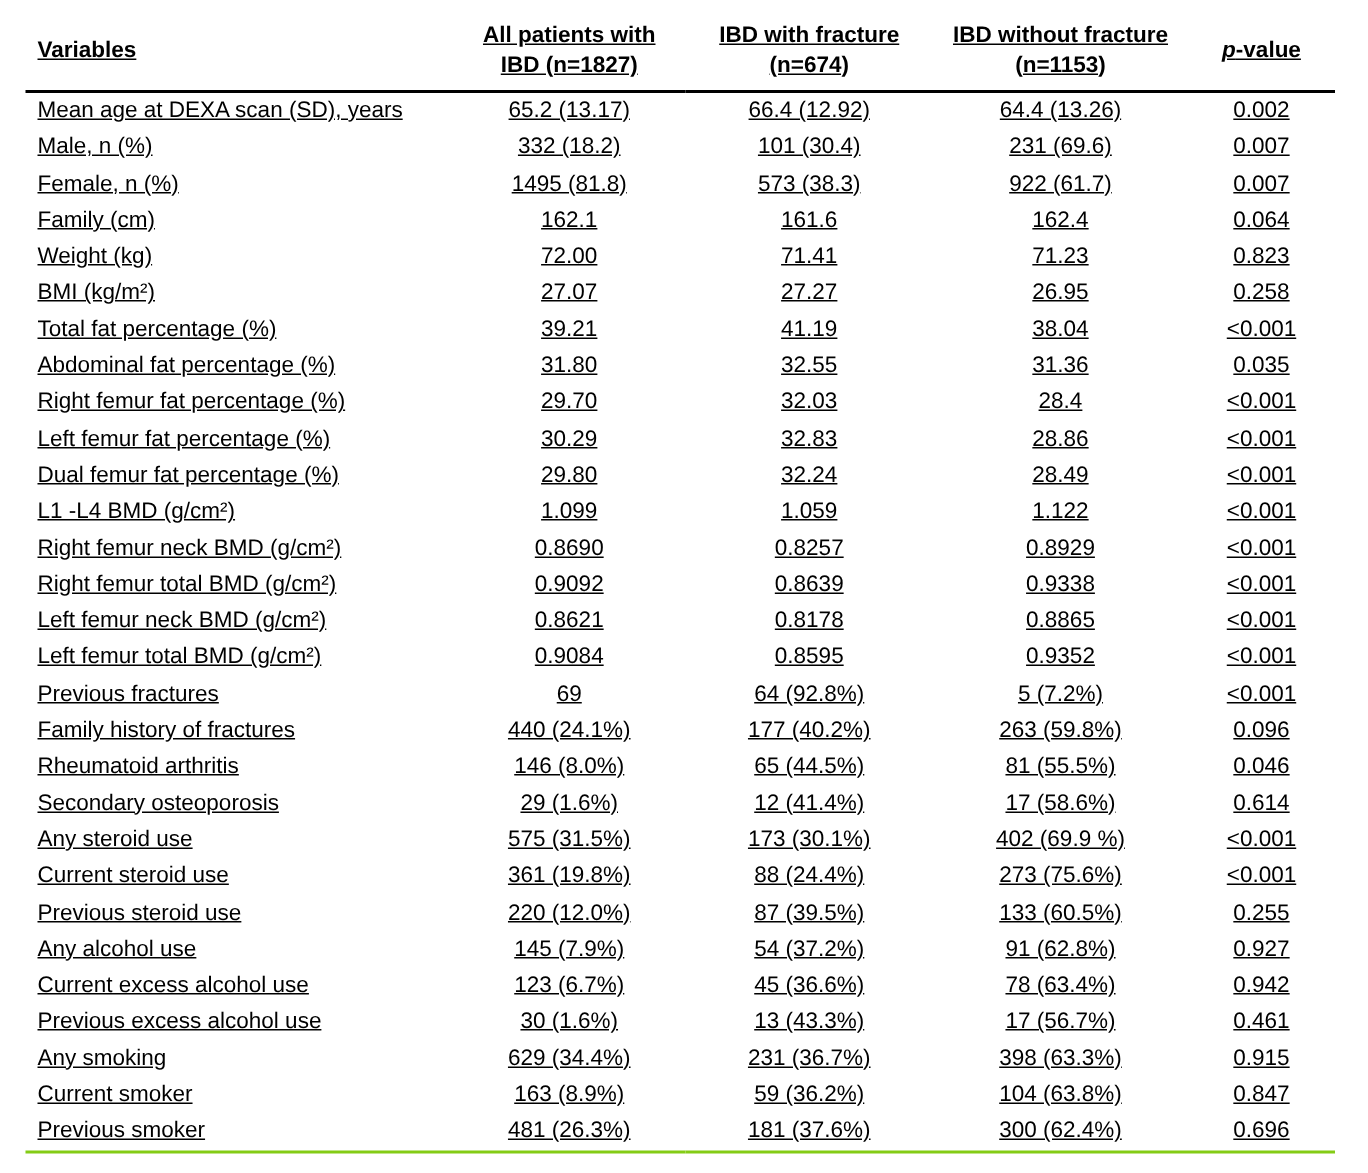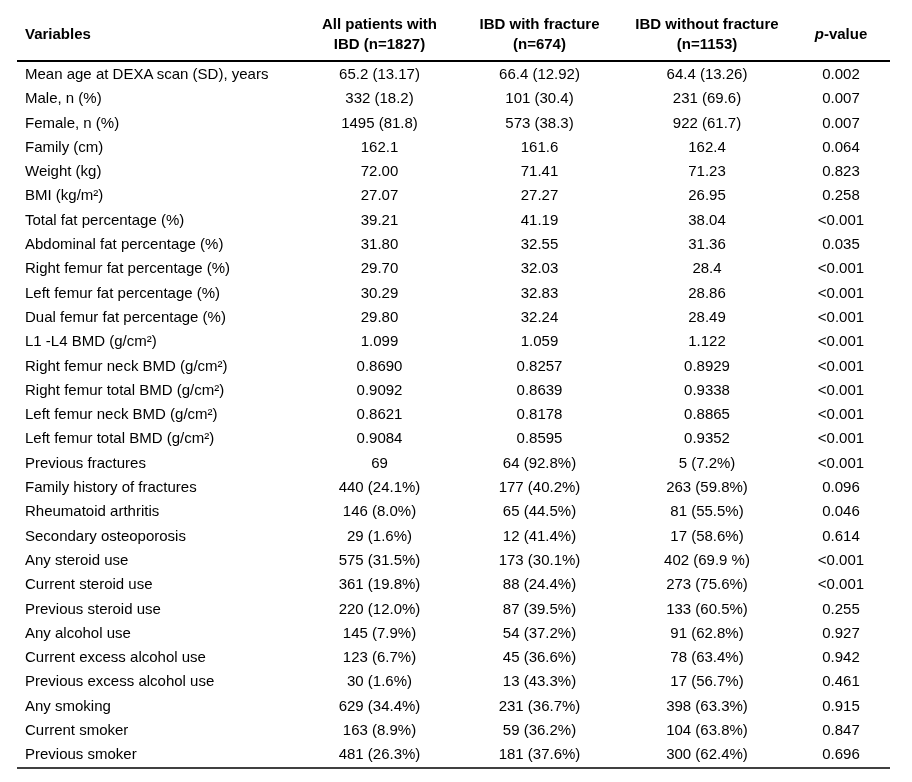--- a/index.html
+++ b/index.html
@@ -9,20 +9,21 @@
   }
   body {
     width: 912px;
     height: 782px;
     font-family: "Liberation Sans", sans-serif;
     color: #000000;
     overflow: hidden;
   }
   .wrap {
     padding: 10px 22px 0 17px;
+    text-decoration: underline;
   }
   table {
     width: 873px;
     border-collapse: collapse;
     table-layout: fixed;
   }
   thead th {
     border-bottom: 2px solid #000000;
     font-weight: bold;
     font-size: 15px;
@@ -52,21 +53,21 @@
   }
   tbody td.col-var {
     text-align: left;
     padding-left: 8px;
     margin-left: 12px;
   }
   tbody td.col-num {
     text-align: center;
   }
   tbody tr:last-child td {
-    border-bottom: 2px solid #404040;
+    border-bottom: 2px solid #84cc16;
   }
   i.pv {
     font-style: italic;
   }
 </style>
 </head>
 <body>
 
 <div class="wrap">
   <table>

